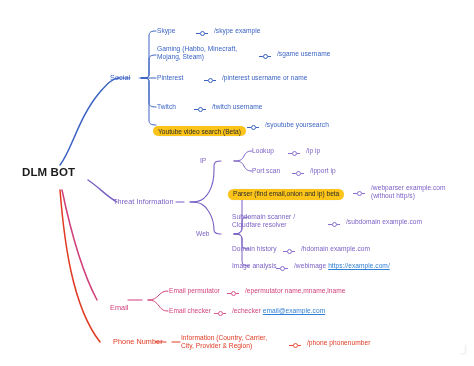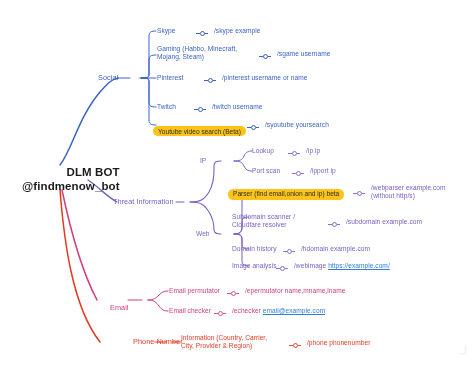--- a/index.html
+++ b/index.html
@@ -20,21 +20,21 @@
     font-size:11.5px;font-weight:bold;color:#1b1b1b;
     text-align:right;letter-spacing:.1px;
   }
   .root .l2{display:block;}
 
   
   .branch-label{font-size:7.3px;letter-spacing:.05px;}
   .b-social{color:#3b63c4;}
   .b-threat{color:#7a5fc4;}
   .b-email{color:#d13f7a;}
-  .b-phone{color:#e03a22;margin-left:20px;}
+  .b-phone{color:#e03a22;}
 
   
   .leaf{font-size:6.6px;letter-spacing:.04px;}
   .c-blue{color:#3b63c4;}
   .c-purple{color:#7a5fc4;}
   .c-pink{color:#d13f7a;}
   .c-red{color:#e03a22;}
 
   .wrap{white-space:normal;}
 
@@ -117,24 +117,23 @@
       <path d="M148,300 C154,300 156,298 159,295 C162,292 164,291 168,291" stroke="#d13f7a" stroke-width="1"></path>
       <path d="M148,300 C154,300 156,302 159,306 C162,310 164,311 168,311" stroke="#d13f7a" stroke-width="1"></path>
 
       <path d="M155,342 L166,342" stroke="#e03a22" stroke-width="1.1"></path>
       <path d="M172,342 L180,342" stroke="#e03a22" stroke-width="1"></path>
     </g>
   </svg>
 
   <div class="node root" style="left:22px;top:166px;">
     <span>DLM BOT</span>
-    <span class="l2">@findmenow_bot</span>
-  </div>
-
-  <div class="node branch-label b-social" style="left:98px;top:74px;">Social</div>
+  </div>
+
+  <div class="node branch-label b-social" style="left:110px;top:74px;">Social</div>
 
   <div class="node leaf c-blue" style="left:157px;top:27px;">Skype</div>
   <div class="conn r-blue" style="left:196px;top:29.5px;">
     <span class="bar"></span>
       <span class="ring"></span>
       <span class="bar"></span>
   </div>
   <div class="node cmd c-blue" style="left:214px;top:27px;">/skype example</div>
 
   <div class="node leaf c-blue wrap" style="left:157px;top:45px;width:95px;">Gaming (Habbo, Minecraft, Mojang, Steam)</div>

